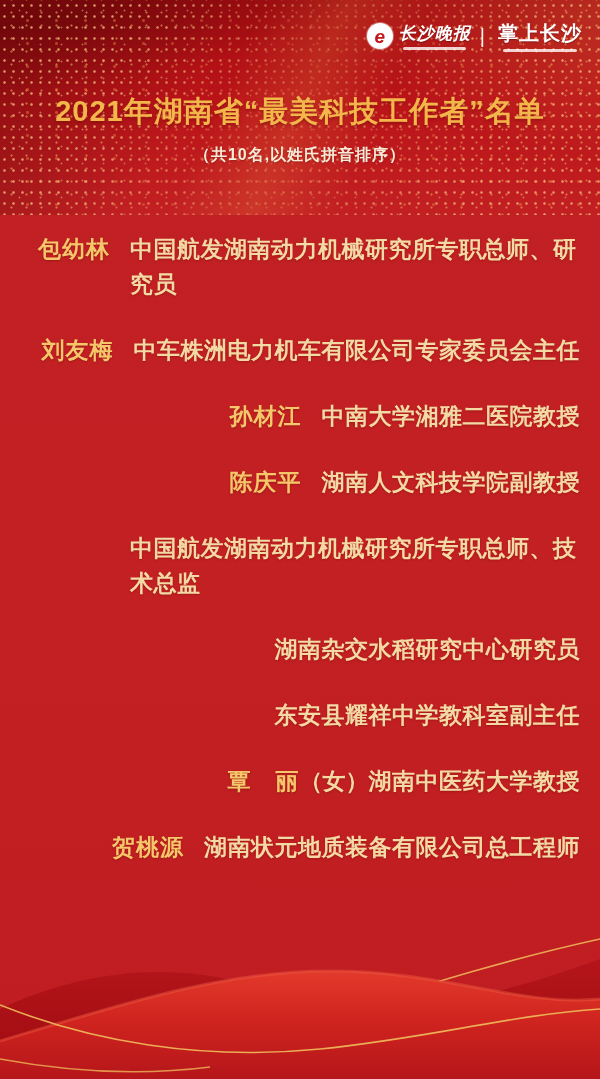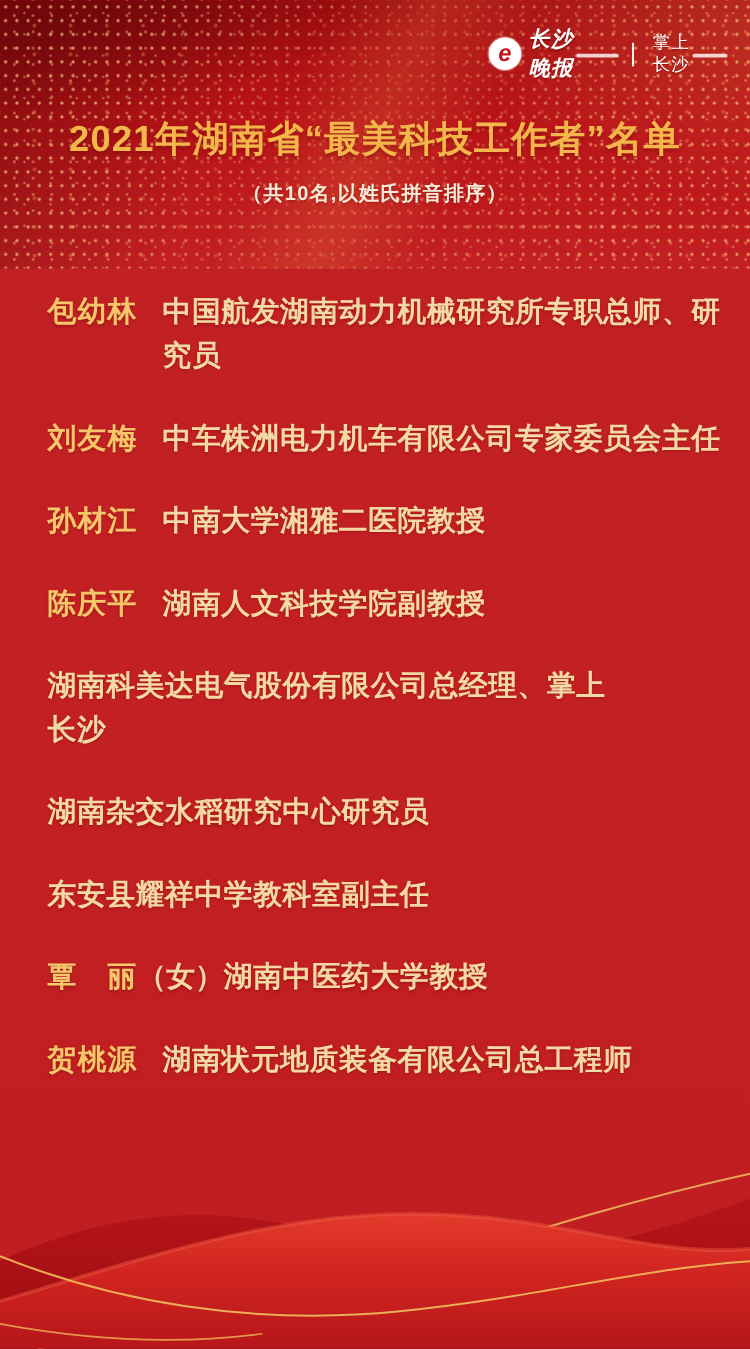--- a/index.html
+++ b/index.html
@@ -46,41 +46,41 @@
   .logo{
     position:absolute;top:20px;right:18px;z-index:5;
     display:flex;align-items:center;color:#fff;
   }
   .logo-badge{
     width:26px;height:26px;border-radius:50%;background:#fff;color:#c0181c;
     display:flex;align-items:center;justify-content:center;
     font-weight:bold;font-style:italic;font-size:19px;line-height:1;
     box-shadow:0 0 0 1px rgba(255,255,255,.35);
   }
-  .logo-left,.logo-right{display:flex;flex-direction:row;align-items:center;margin-left:6px;}
+  .logo-left,.logo-right{display:flex;flex-direction:column;align-items:center;margin-left:6px;}
   .logo-script{font-style:italic;font-weight:700;font-size:17px;letter-spacing:1px;text-shadow:0 1px 1px rgba(90,5,7,.5);}
-  .logo-block{font-weight:400;font-size:14px;letter-spacing:1px;text-shadow:0 1px 1px rgba(90,5,7,.5);}
+  .logo-block{font-weight:700;font-size:20px;letter-spacing:1px;text-shadow:0 1px 1px rgba(90,5,7,.5);}
   .logo-bar{display:block;height:3px;width:88%;margin-top:2px;border-radius:2px;background:rgba(255,255,255,.8);}
   .logo-divider{margin:0 7px 0 9px;font-size:20px;font-weight:300;opacity:.92;line-height:1;}
 
   
   .title{
     position:absolute;top:92px;left:0;width:100%;z-index:4;
     text-align:center;color:#f2b64a;font-size:29px;font-weight:800;letter-spacing:1px;
     text-shadow:0 2px 3px rgba(110,10,5,.45);
   }
   .subtitle{
     position:absolute;top:145px;left:0;width:100%;z-index:4;
     text-align:center;color:#f7ecd8;font-size:16px;font-weight:600;letter-spacing:1px;
     text-shadow:0 1px 2px rgba(110,10,5,.4);
   }
 
   
   .list{position:relative;z-index:3;padding:17px 20px 0 38px;}
-  .row{display:flex;align-items:flex-start;margin-bottom:31px;font-size:23px;line-height:35px;}
+  .row{display:flex;align-items:flex-start;margin-bottom:31px;font-size:23px;line-height:35px;justify-content:flex-end;}
   .name-cell{flex:0 0 auto;min-width:92px;color:#f5c76a;font-weight:800;letter-spacing:1px;
     text-shadow:0 1px 2px rgba(110,10,5,.4);}
   .name-suffix{color:#f3d9a4;font-weight:600;letter-spacing:0;}
   .aff{flex:0 1 auto;max-width:450px;color:#f3d9a4;font-weight:600;letter-spacing:.5px;
     text-shadow:0 1px 2px rgba(110,10,5,.35);}
 
   
   .waves{position:absolute;left:0;bottom:0;width:600px;height:170px;z-index:1;pointer-events:none;}
 </style>
 </head>
@@ -123,21 +123,21 @@
       <div class="name-cell"><span>孙材江</span><span class="name-suffix"></span></div>
       <div class="aff">中南大学湘雅二医院教授</div>
     </div>
 
     <div class="row">
       <div class="name-cell"><span>陈庆平</span><span class="name-suffix"></span></div>
       <div class="aff">湖南人文科技学院副教授</div>
     </div>
 
     <div class="row">
-      <div class="aff">湖南科美达电气股份有限公司总经理、掌上长沙</div>
+      <div class="aff">中国航发湖南动力机械研究所专职总师、技术总监</div>
     </div>
 
     <div class="row">
       <div class="aff">湖南杂交水稻研究中心研究员</div>
     </div>
 
     <div class="row">
       <div class="aff">东安县耀祥中学教科室副主任</div>
     </div>
 

